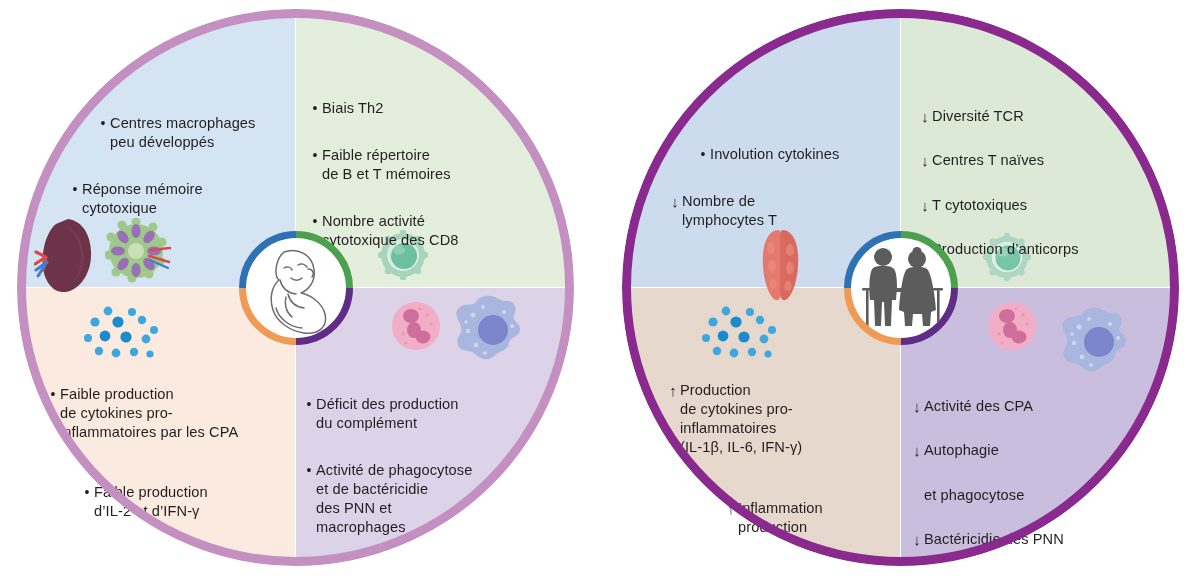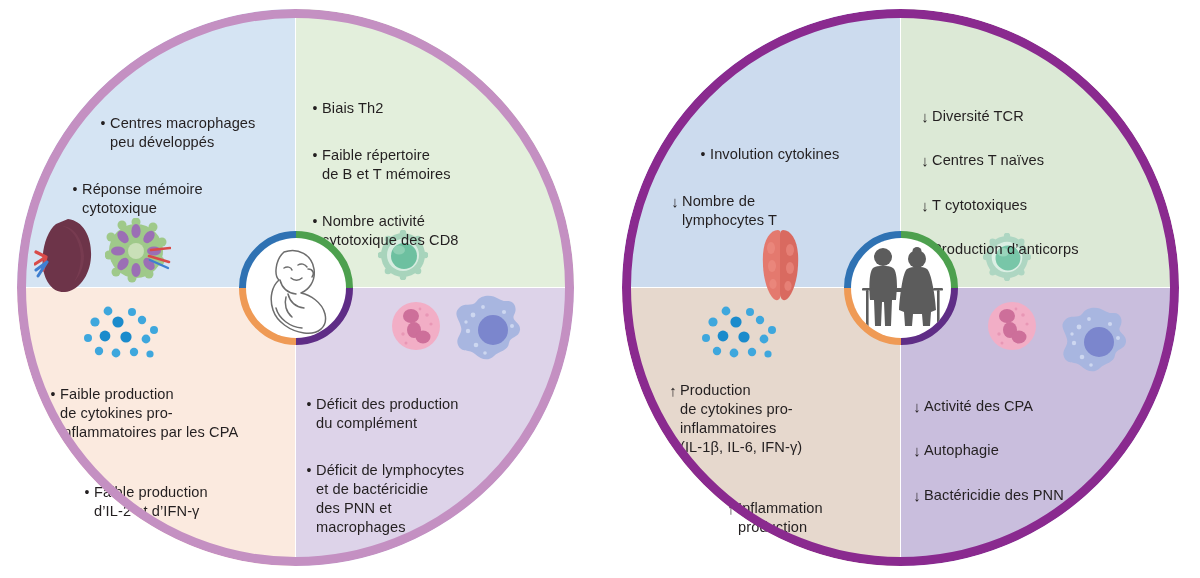--- a/index.html
+++ b/index.html
@@ -274,21 +274,21 @@
   </div>
 
   <div class="txt" style="left:302px; top:376px; width:222px;">
     <div class="row">
       <span class="mark bullet">•</span>
       <span class="body-txt">Déficit des production
 du complément</span>
     </div>
     <div class="row">
       <span class="mark bullet">•</span>
-      <span class="body-txt">Déficit de lymphocytes
+      <span class="body-txt">Activité de phagocytose
 et de bactéricidie
 des PNN et
 macrophages</span>
     </div>
   </div>
 
   <div class="hub" style="left:232px; top:224px;">
     <svg width="128" height="128" viewBox="0 0 128 128">
       <g fill="none" stroke-width="15">
         <path d="M64 14.5 A49.5 49.5 0 0 0 14.5 64" stroke="#2f72b3"></path>
@@ -460,20 +460,24 @@
 
   <div class="txt" style="left:910px; top:378px; width:230px;">
     <div class="row" style="margin-bottom:6px;">
       <span class="mark arrow">↓</span>
       <span class="body-txt">Activité des CPA</span>
     </div>
     <div class="row" style="margin-bottom:6px;">
       <span class="mark arrow">↓</span>
       <span class="body-txt">Autophagie</span>
     </div>
+    <div class="row" style="margin-bottom:6px; margin-left:14px;">
+      <span class="mark none"></span>
+      <span class="body-txt">et phagocytose</span>
+    </div>
     <div class="row">
       <span class="mark arrow">↓</span>
       <span class="body-txt">Bactéricidie des PNN</span>
     </div>
   </div>
 
   <div class="hub" style="left:837px; top:224px;">
     <svg width="128" height="128" viewBox="0 0 128 128">
       <g fill="none" stroke-width="15">
         <path d="M64 14.5 A49.5 49.5 0 0 0 14.5 64" stroke="#2f72b3"></path>

